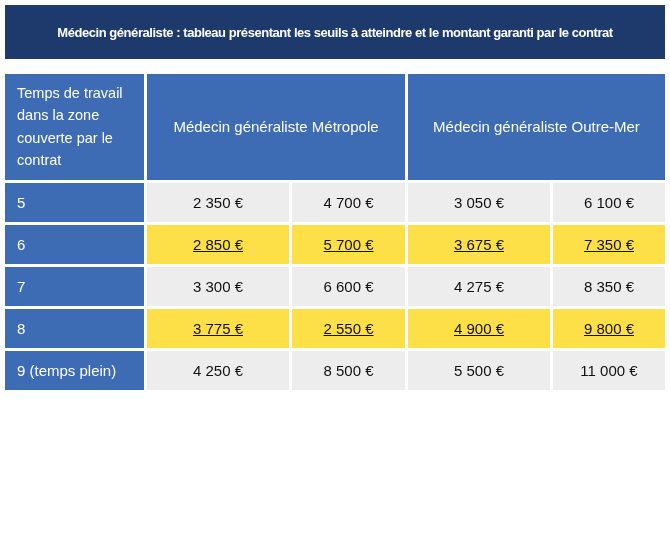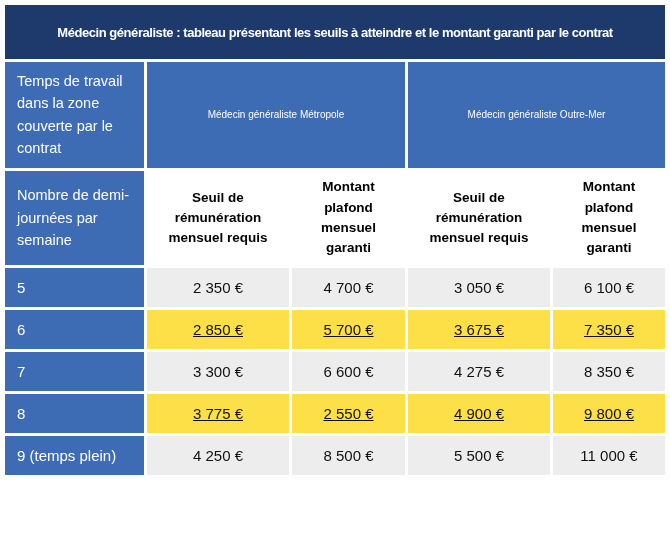--- a/index.html
+++ b/index.html
@@ -26,37 +26,37 @@
     font-size: 13px;
     letter-spacing: -0.45px;
     white-space: nowrap;
     overflow: hidden;
   }
   table.thresholds {
     border-collapse: separate;
     border-spacing: 3px;
     table-layout: fixed;
     width: 666px;
-    margin: 0 -3px;
+    margin: 12px -3px;
   }
   td { box-sizing: border-box; }
   .c-corner {
     background: #3d6cb4;
     color: #ffffff;
     vertical-align: middle;
     padding: 8px 12px;
     font-size: 14.5px;
     line-height: 1.55;
   }
   .c-group {
     background: #3d6cb4;
     color: #ffffff;
     text-align: center;
     vertical-align: middle;
-    font-size: 10px;
+    font-size: 15px;
     padding: 4px 8px;
   }
   .c-sub {
     background: #ffffff;
     color: #000000;
     font-weight: bold;
     text-align: center;
     vertical-align: middle;
     font-size: 13.5px;
     line-height: 1.5;
@@ -105,27 +105,20 @@
       <col>
     </colgroup>
 
     <tbody>
         <tr class="hr1">
       <td class="c-corner">Temps de travail dans la zone couverte par le contrat</td>
       <td class="c-group" colspan="2">Médecin généraliste Métropole</td>
       <td class="c-group" colspan="2">Médecin généraliste Outre-Mer</td>
     </tr>
 
-    <tr class="hr2">
-      <td class="c-corner">Nombre de demi-journées par semaine</td>
-      <td class="c-sub">Seuil de rémunération mensuel requis</td>
-      <td class="c-sub">Montant plafond mensuel garanti</td>
-      <td class="c-sub">Seuil de rémunération mensuel requis</td>
-      <td class="c-sub">Montant plafond mensuel garanti</td>
-    </tr>
 
     <tr class="data row-odd">
       <td class="c-rowlabel">5</td>
       <td class="c-val">2 350 €</td>
       <td class="c-val">4 700 €</td>
       <td class="c-val">3 050 €</td>
       <td class="c-val">6 100 €</td>
     </tr>
 
     <tr class="data row-even">

